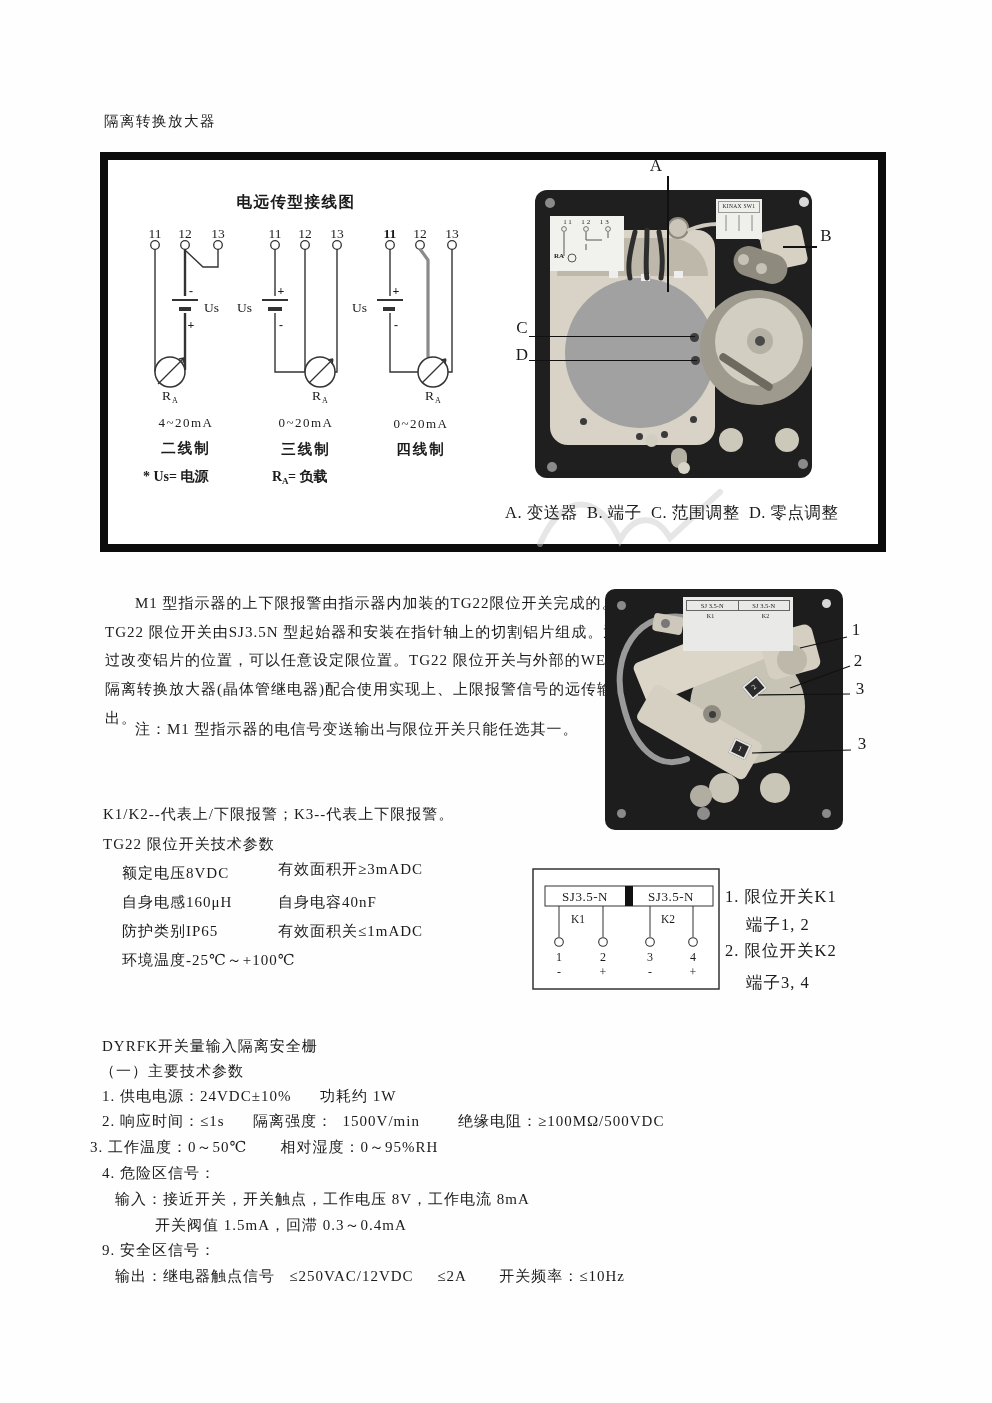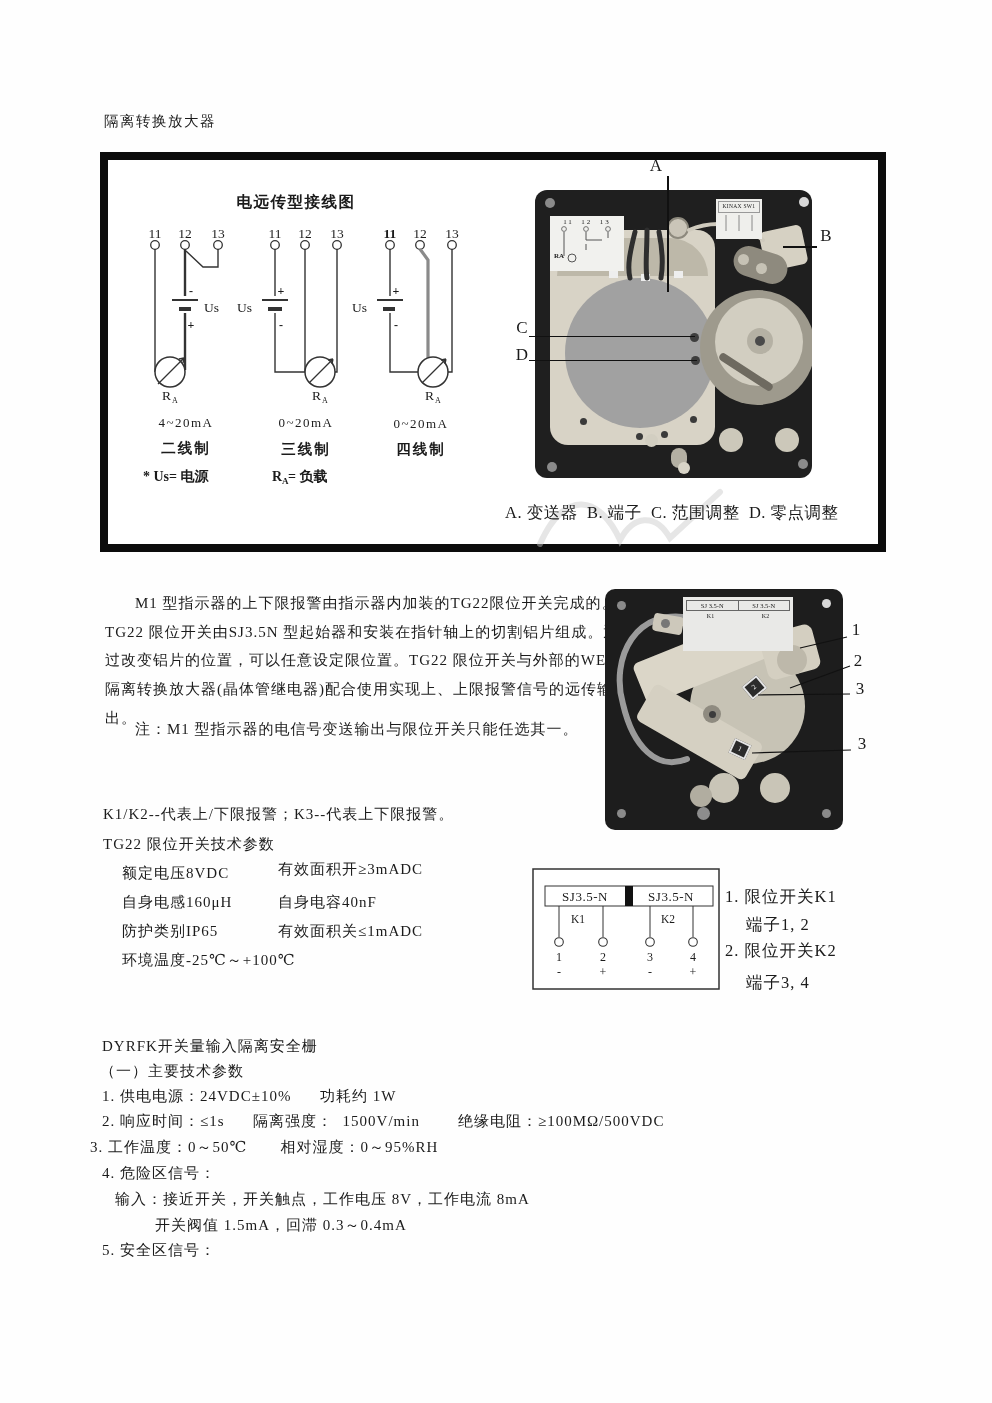--- a/index.html
+++ b/index.html
@@ -329,15 +329,16 @@
   <div class="legend" style="left:746px;top:960px">端子3, 4</div>
 
   <div class="line" style="left:102px;top:1036px">DYRFK开关量输入隔离安全栅</div>
   <div class="line" style="left:100px;top:1061px">（一）主要技术参数</div>
   <div class="line" style="left:102px;top:1086px">1. 供电电源：24VDC±10%      功耗约 1W</div>
   <div class="line" style="left:102px;top:1111px">2. 响应时间：≤1s      隔离强度：  1500V/min        绝缘电阻：≥100MΩ/500VDC</div>
   <div class="line" style="left:90px;top:1137px">3. 工作温度：0～50℃       相对湿度：0～95%RH</div>
   <div class="line" style="left:102px;top:1163px">4. 危险区信号：</div>
   <div class="line" style="left:115px;top:1189px">输入：接近开关，开关触点，工作电压 8V，工作电流 8mA</div>
   <div class="line" style="left:155px;top:1215px">开关阀值 1.5mA，回滞 0.3～0.4mA</div>
-  <div class="line" style="left:102px;top:1240px">5. 安全区信号：</div>
+  <div class="line" style="left:102px;top:1240px">9. 安全区信号：</div>
+  <div class="line" style="left:115px;top:1266px">输出：继电器触点信号   ≤250VAC/12VDC     ≤2A       开关频率：≤10Hz</div>
 
 </div>
 
 </body></html>

